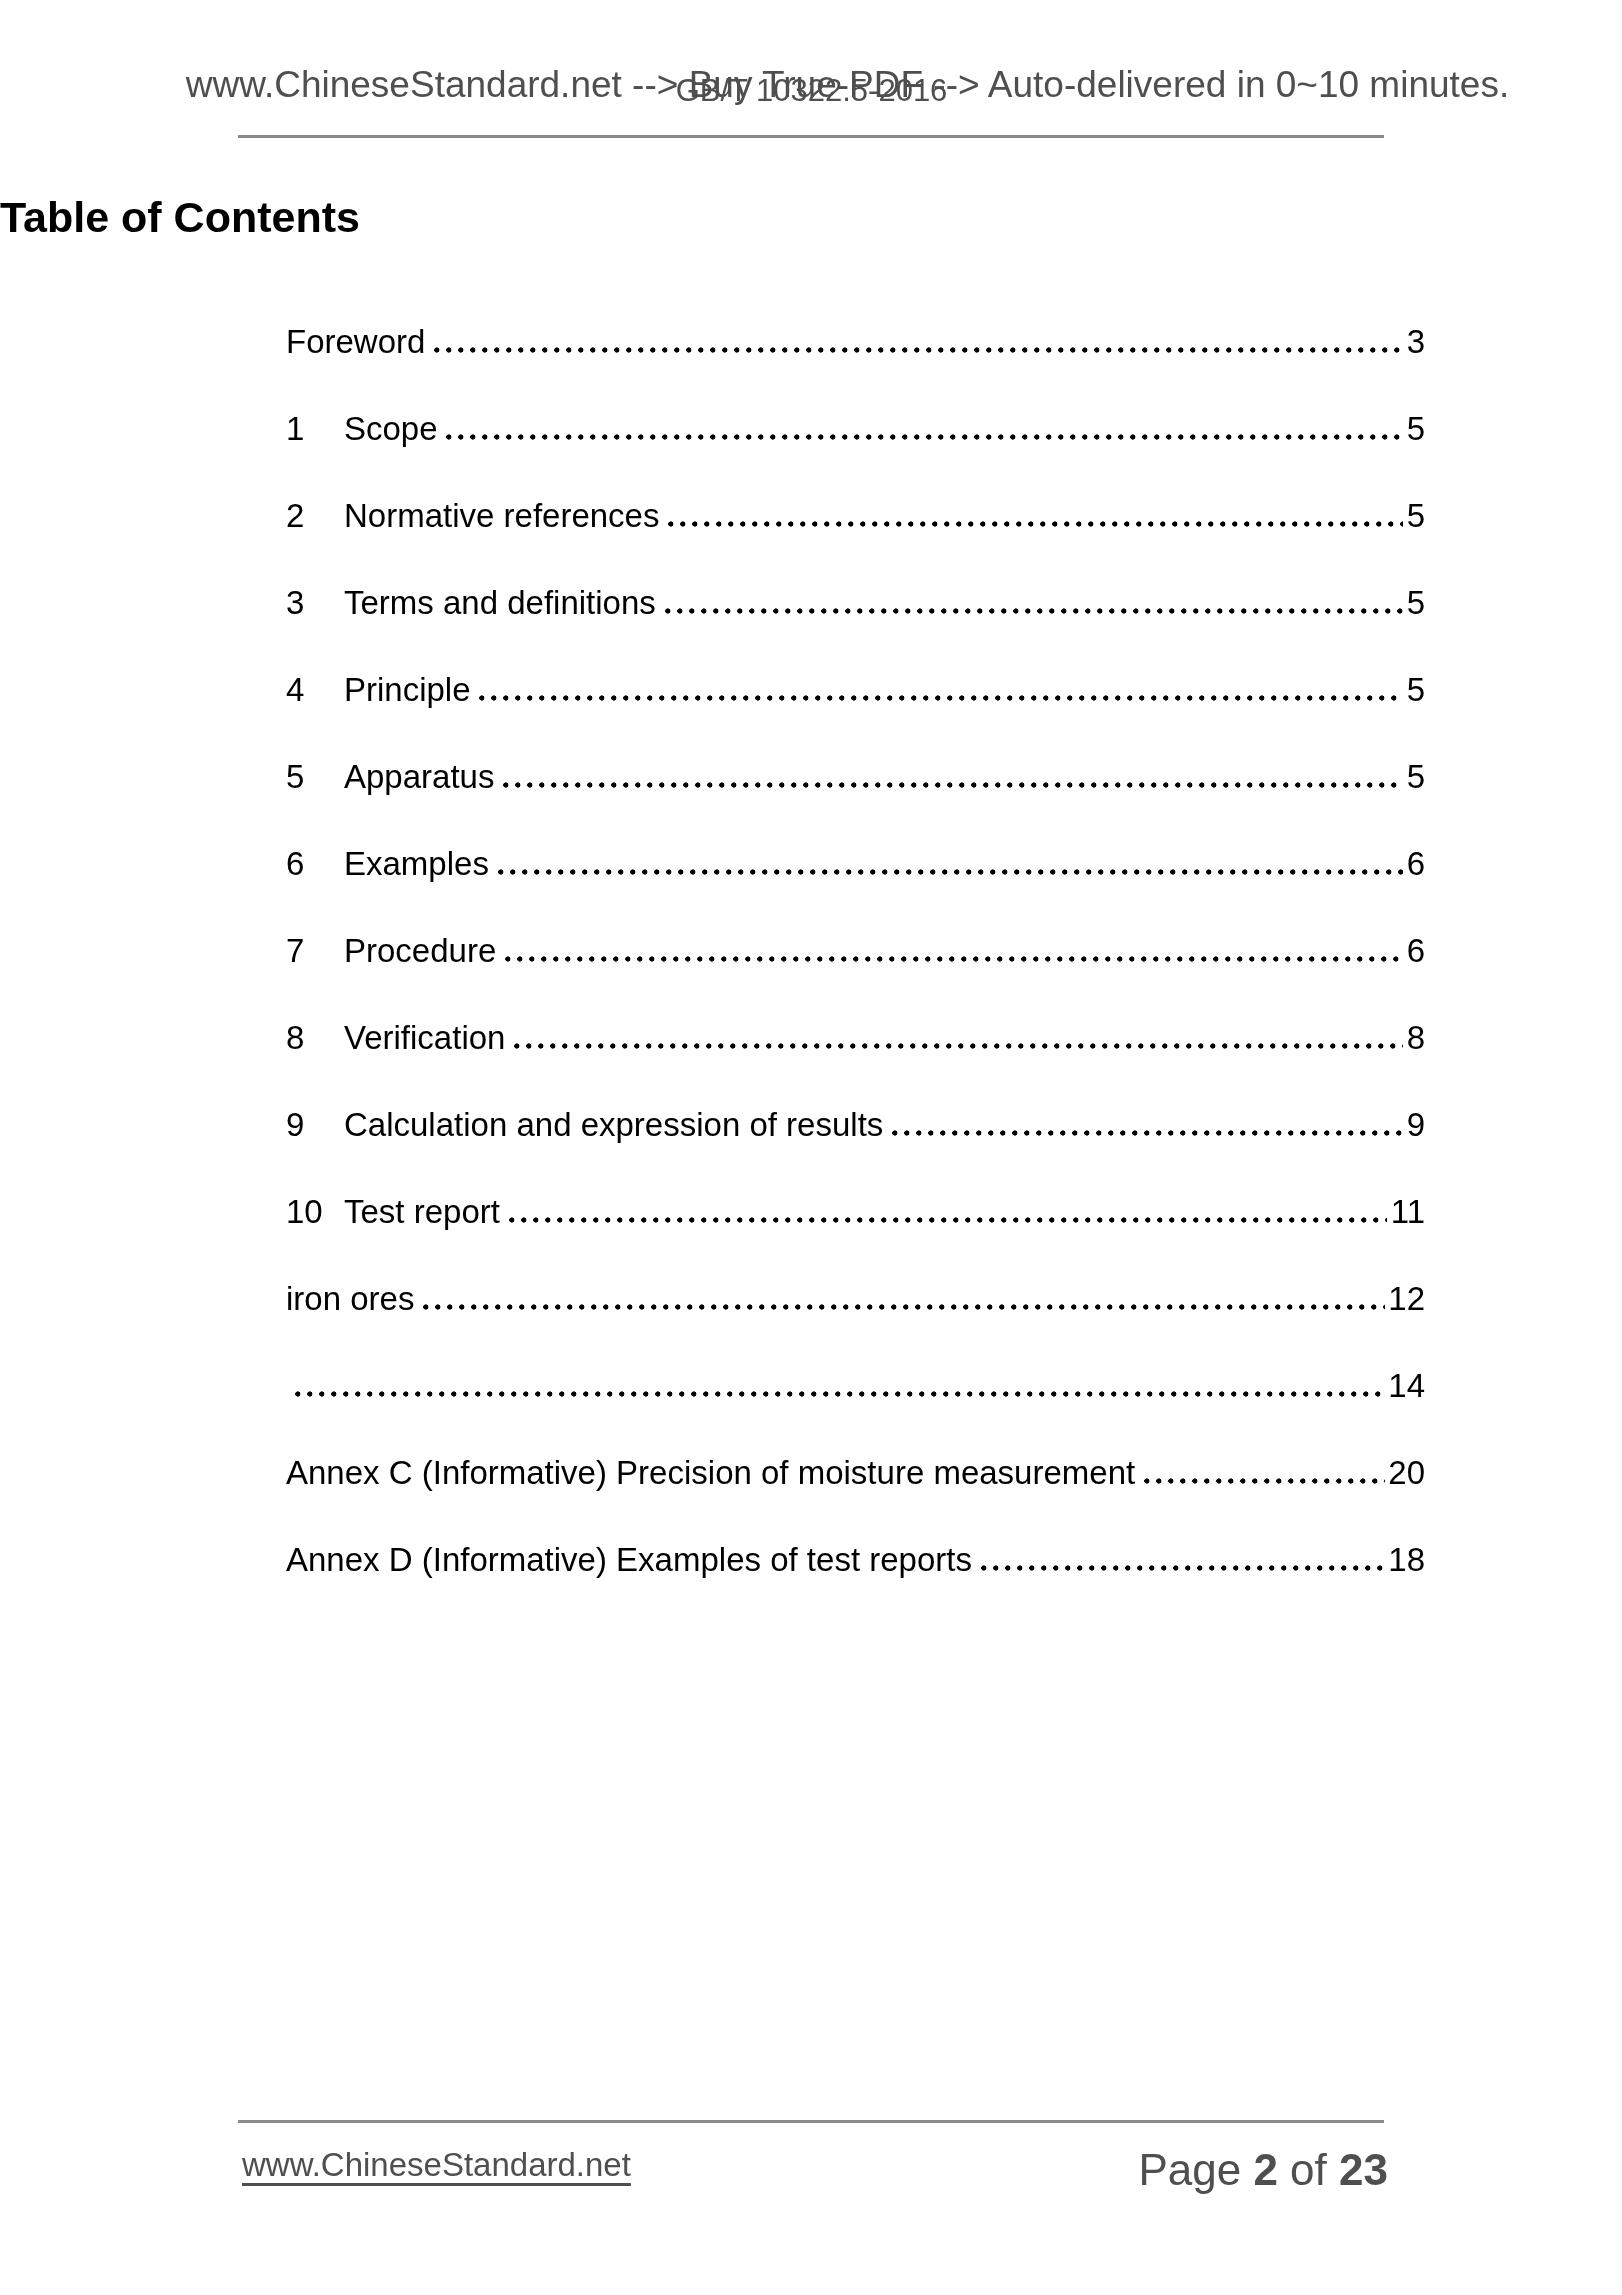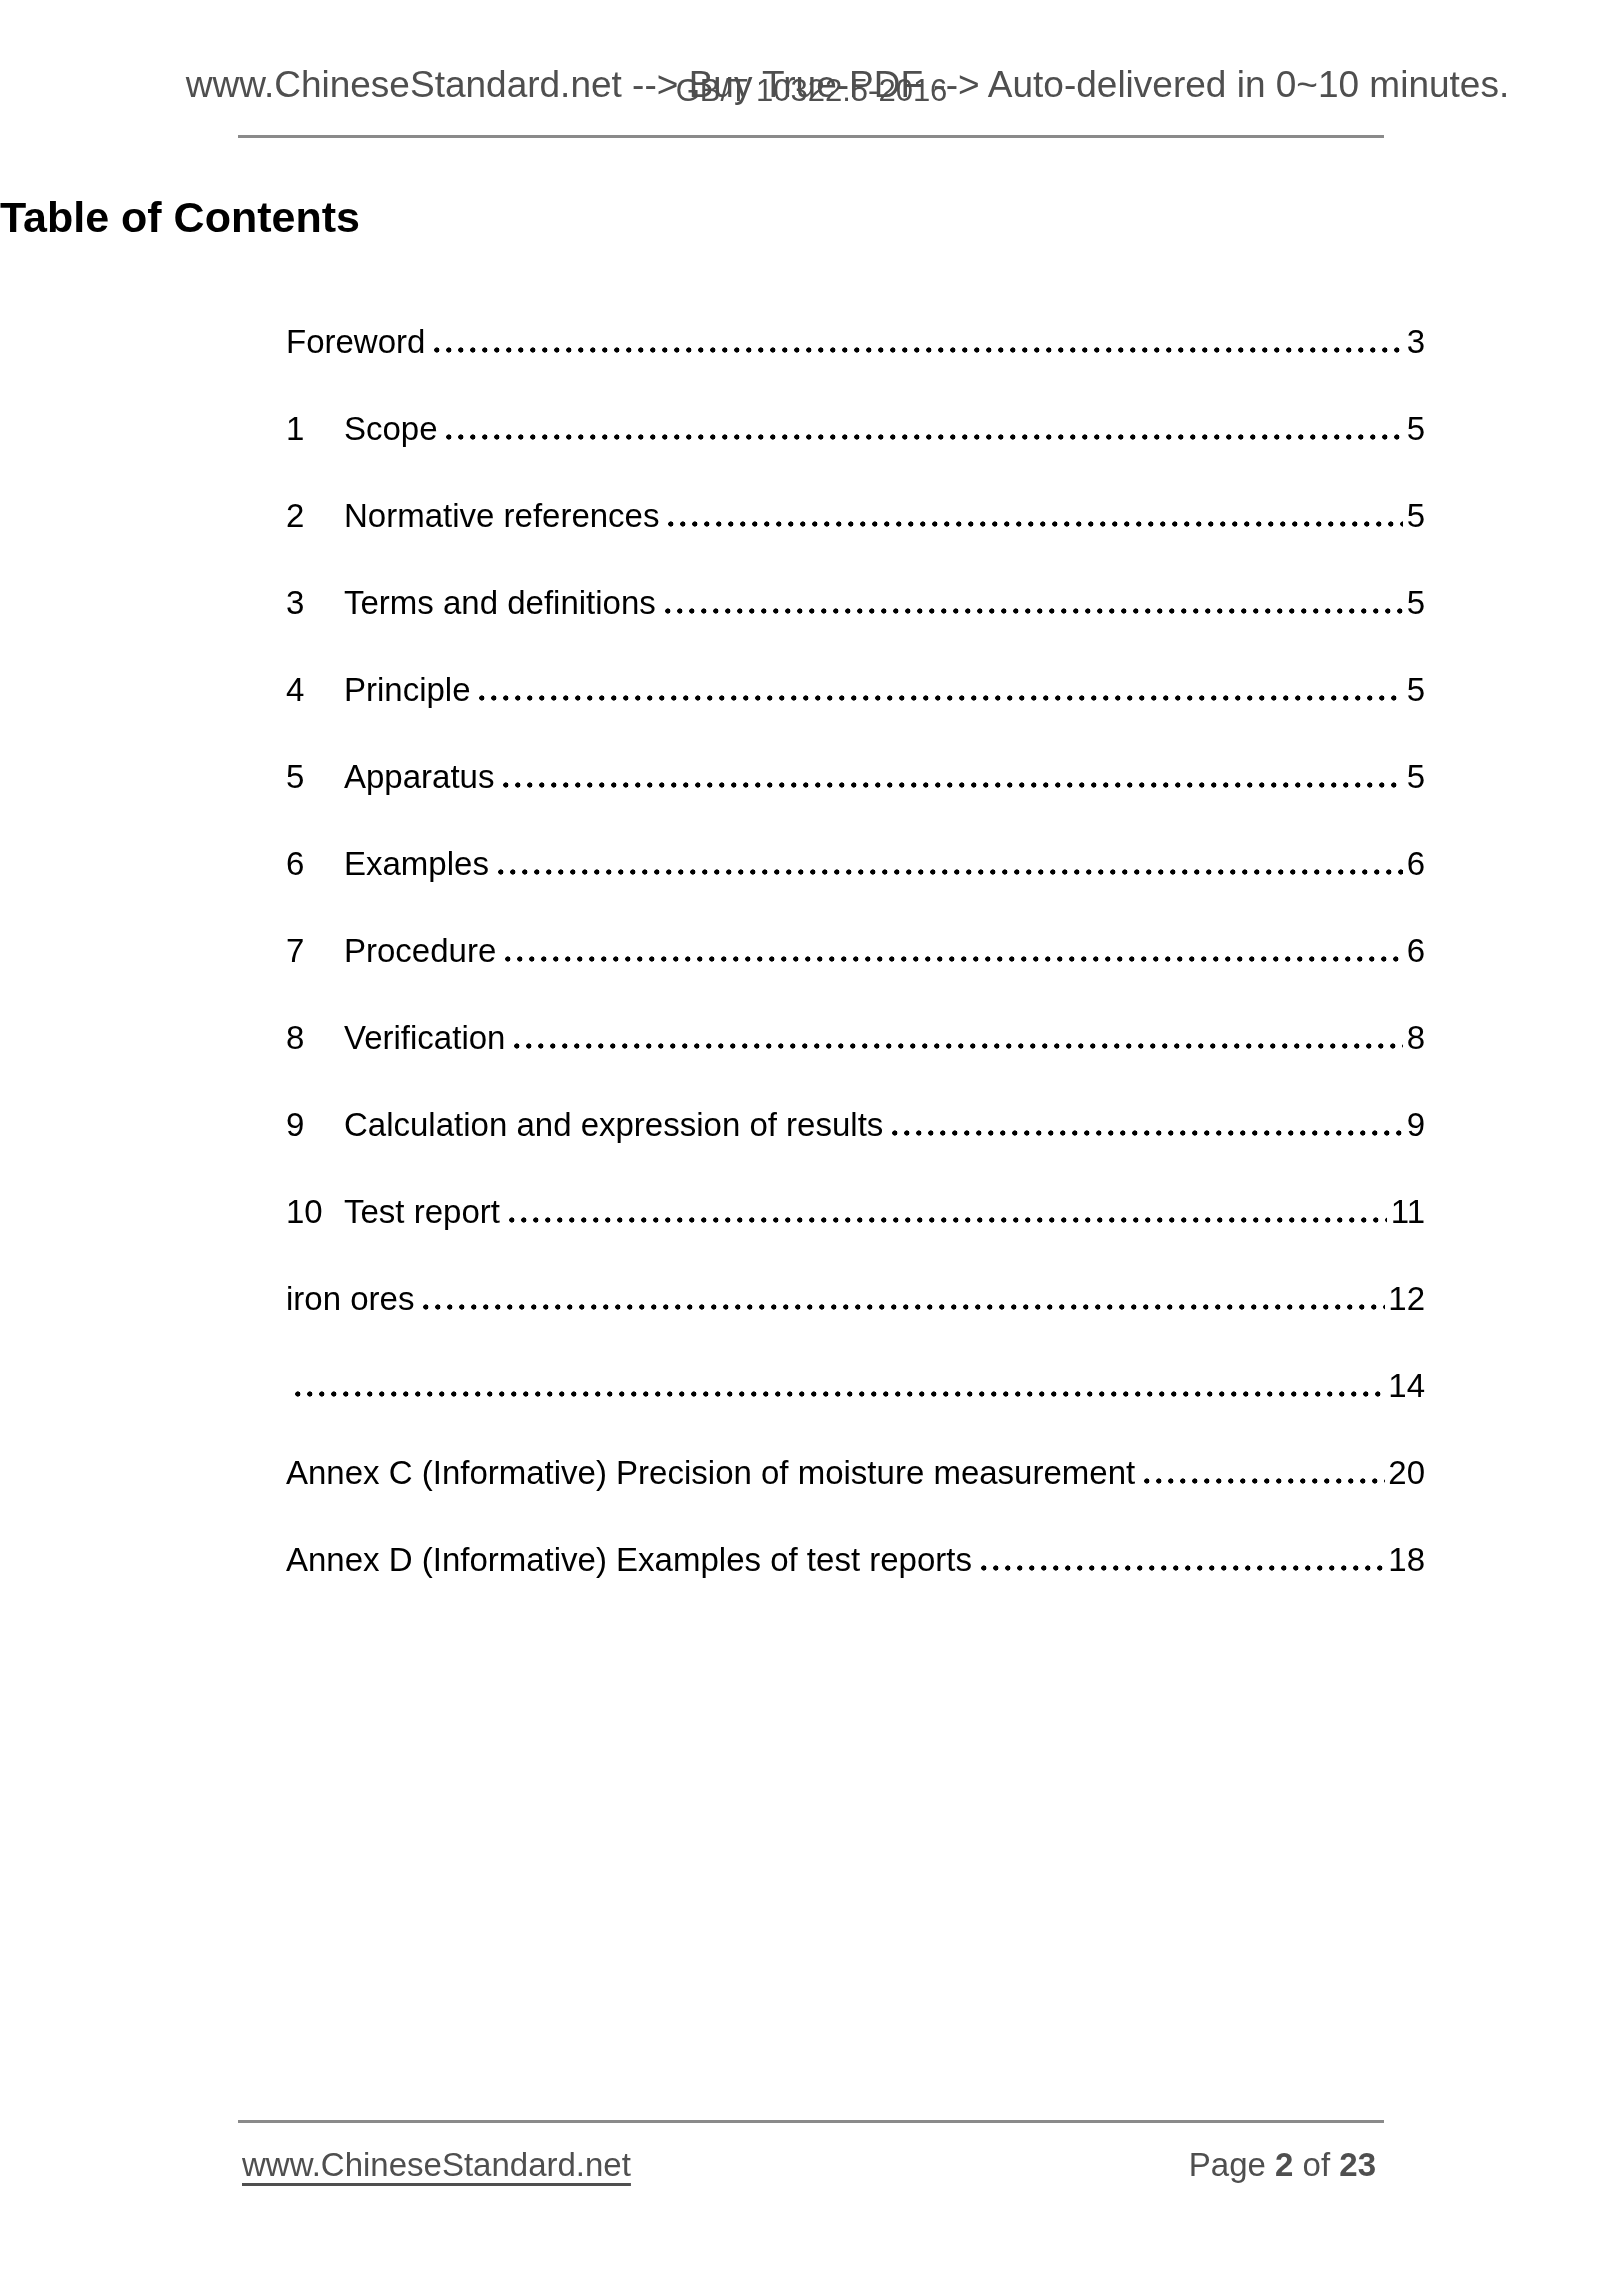--- a/index.html
+++ b/index.html
@@ -110,22 +110,22 @@
     line-height: 1;
     color: var(--footer-gray, #4f4f4f);
     text-decoration: underline;
     text-decoration-thickness: 2.5px;
     text-underline-offset: 6.7px;
     cursor: pointer;
   }
   .footer-page {
     position: absolute;
     top: 2148px;
-    right: 247px;
-    font-size: 33px;
+    right: 235px;
+    font-size: 44px;
     line-height: 1;
     color: var(--footer-gray, #4f4f4f);
     white-space: nowrap;
   }
   .footer-page b { font-weight: bold; }
 </style>
 </head>
 <body>
 
 <div>

